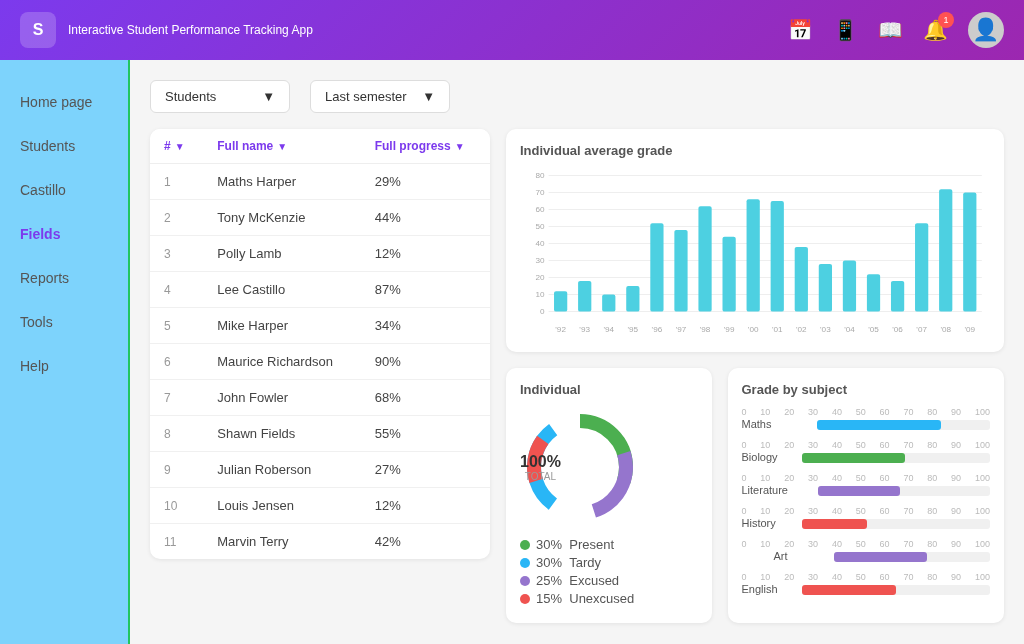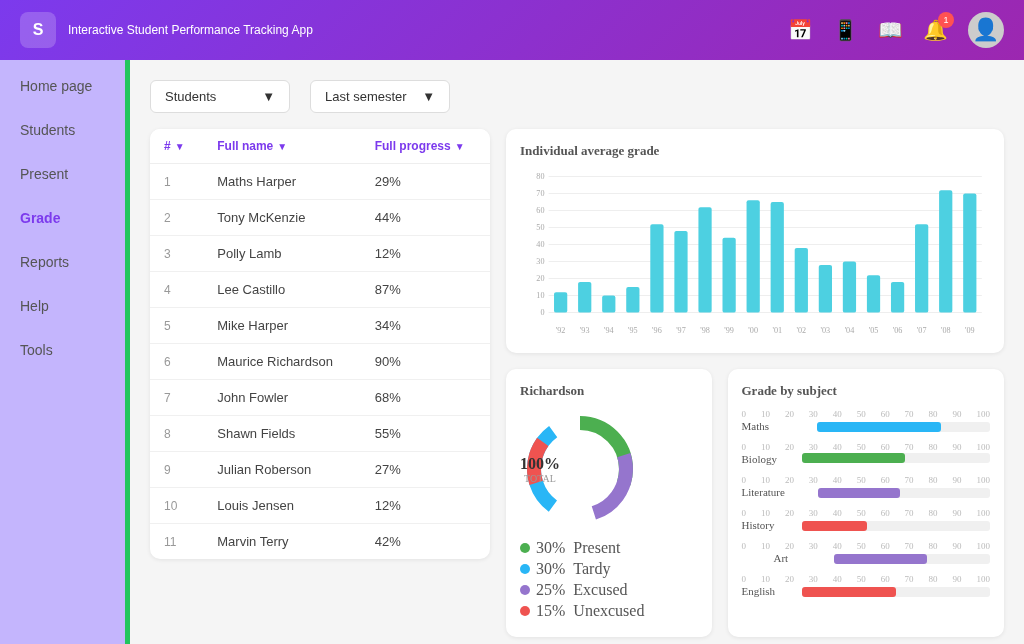--- a/index.html
+++ b/index.html
@@ -36,22 +36,22 @@
       background: #ccc; overflow: hidden;
       display: flex; align-items: center; justify-content: center;
       font-size: 18px;
     }
 
     
     .layout { display: flex; height: 584px; }
 
     
     .sidebar {
-      width: 130px; background: #c4b5fd; padding: 4px 0;
-      border-right: 5px solid #22c55e;
+      width: 130px; background: #7dd3fc; padding: 20px 0;
+      border-right: 2px solid #22c55e;
       flex-shrink: 0;
     }
     .sidebar-item {
       padding: 14px 20px;
       font-size: 14px; color: #555; cursor: pointer;
     }
     .sidebar-item.active { color: #7c3aed; font-weight: 600; }
 
     
     .main { flex: 1; padding: 20px; overflow-y: auto; background: #f5f5f5; }
@@ -62,21 +62,21 @@
       display: flex; align-items: center; gap: 6px;
       padding: 8px 14px;
       background: white; border: 1px solid #ddd; border-radius: 6px;
       font-size: 13px; color: #333; cursor: pointer; min-width: 140px;
       justify-content: space-between;
     }
 
     
     .content-grid { display: flex; gap: 16px; }
     .left-panel { width: 340px; flex-shrink: 0; }
-    .right-panel { flex: 1; display: flex; flex-direction: column; gap: 16px; font-family: Liberation Serif, serif; }
+    .right-panel { flex: 1; display: flex; flex-direction: column; gap: 16px; }
 
     
     .card {
       background: white; border-radius: 10px;
       box-shadow: 0 1px 4px rgba(0,0,0,0.08);
       overflow: hidden;
     }
     .table-card { overflow-y: auto; max-height: 490px; }
 
     table { width: 100%; border-collapse: collapse; }
@@ -106,21 +106,21 @@
     .bottom-row { display: flex; gap: 16px; }
     .attendance-card { padding: 14px; flex: 1; }
     .grade-subject-card { padding: 14px; flex: 1.4; }
 
     
     .donut-wrap { display: flex; align-items: center; margin: 10px 0; position: relative; }
     .donut-label { position: absolute; text-align: center; }
     .donut-pct { font-size: 16px; font-weight: 700; color: #333; }
     .donut-total { font-size: 10px; color: #999; }
 
-    .legend { font-size: 16px; color: #555; }
+    .legend { font-size: 13px; color: #555; }
     .legend-item { display: flex; align-items: center; gap: 6px; margin: 3px 0; }
     .legend-dot { width: 10px; height: 10px; border-radius: 50%; flex-shrink: 0; }
 
     
     .subject-row { margin-bottom: 8px; }
     .subject-name { font-size: 11px; color: #555; margin-bottom: 2px; }
     .subject-bar-track { background: #f0f0f0; height: 10px; border-radius: 3px; position: relative; width: 100%; }
     .subject-bar { height: 10px; border-radius: 3px; }
     .subject-scale { display: flex; justify-content: space-between; font-size: 9px; color: #bbb; margin-bottom: 1px; }
 
@@ -145,25 +145,25 @@
     </div>
     <div class="avatar" style="font-size:22px;">👤</div>
   </div>
 </header>
 
 <div class="layout">
 
   <nav class="sidebar">
     <div class="sidebar-item">Home page</div>
     <div class="sidebar-item">Students</div>
-    <div class="sidebar-item">Present</div>
-    <div class="sidebar-item active">Grade</div>
+    <div class="sidebar-item">Castillo</div>
+    <div class="sidebar-item active">Fields</div>
     <div class="sidebar-item">Reports</div>
+    <div class="sidebar-item">Tools</div>
     <div class="sidebar-item">Help</div>
-    <div class="sidebar-item">Tools</div>
   </nav>
 
   <main class="main">
 
     <div class="dropdowns-row">
       <div class="dropdown">
         <span>Students</span>
         <span>▼</span>
       </div>
       <div class="dropdown">
@@ -311,21 +311,21 @@
                 <text x="393.11111111111114" y="174" text-anchor="middle" font-size="8" fill="#aaa">'07</text>
                 <text x="416.6666666666667" y="174" text-anchor="middle" font-size="8" fill="#aaa">'08</text>
                 <text x="440.22222222222223" y="174" text-anchor="middle" font-size="8" fill="#aaa">'09</text>
               </svg>
           </div>
         </div>
 
         <div class="bottom-row">
 
           <div class="card attendance-card">
-            <div class="chart-title">Richardson</div>
+            <div class="chart-title">Individual</div>
             <div class="donut-wrap">
               <svg id="donut-svg" width="120" height="120" viewBox="0 0 120 120">
                   <circle cx="60" cy="60" r="46" fill="none" stroke="#4caf50" stroke-width="14" stroke-dasharray="86.70795723907828 202.31856689118268" stroke-dashoffset="0" transform="rotate(-90 60 60)"></circle>
                   <circle cx="60" cy="60" r="46" fill="none" stroke="#29b6f6" stroke-width="14" stroke-dasharray="86.70795723907828 202.31856689118268" stroke-dashoffset="-86.70795723907828" transform="rotate(18 60 60)"></circle>
                   <circle cx="60" cy="60" r="46" fill="none" stroke="#9575cd" stroke-width="14" stroke-dasharray="72.25663103256524 216.76989309769573" stroke-dashoffset="-173.41591447815657" transform="rotate(126 60 60)"></circle>
                   <circle cx="60" cy="60" r="46" fill="none" stroke="#ef5350" stroke-width="14" stroke-dasharray="43.35397861953914 245.67254551072182" stroke-dashoffset="-245.67254551072182" transform="rotate(216 60 60)"></circle>
                 </svg>
               <div class="donut-label">
                 <div class="donut-pct">100%</div>
                 <div class="donut-total">TOTAL</div>
@@ -382,21 +382,21 @@
                     <span>20</span>
                     <span>30</span>
                     <span>40</span>
                     <span>50</span>
                     <span>60</span>
                     <span>70</span>
                     <span>80</span>
                     <span>90</span>
                     <span>100</span>
                   </div>
-    <div style="display:flex;align-items:flex-start;gap:8px;">
+    <div style="display:flex;align-items:center;gap:8px;">
       <span class="subject-name" style="width:52px;flex-shrink:0;">Biology</span>
       <div class="subject-bar-track">
         <div class="subject-bar" style="width:55%;background:#4caf50;"></div>
       </div>
     </div>
   </div>
                 <div class="subject-row">
     <div class="subject-scale">
                     <span>0</span>
                     <span>10</span>

